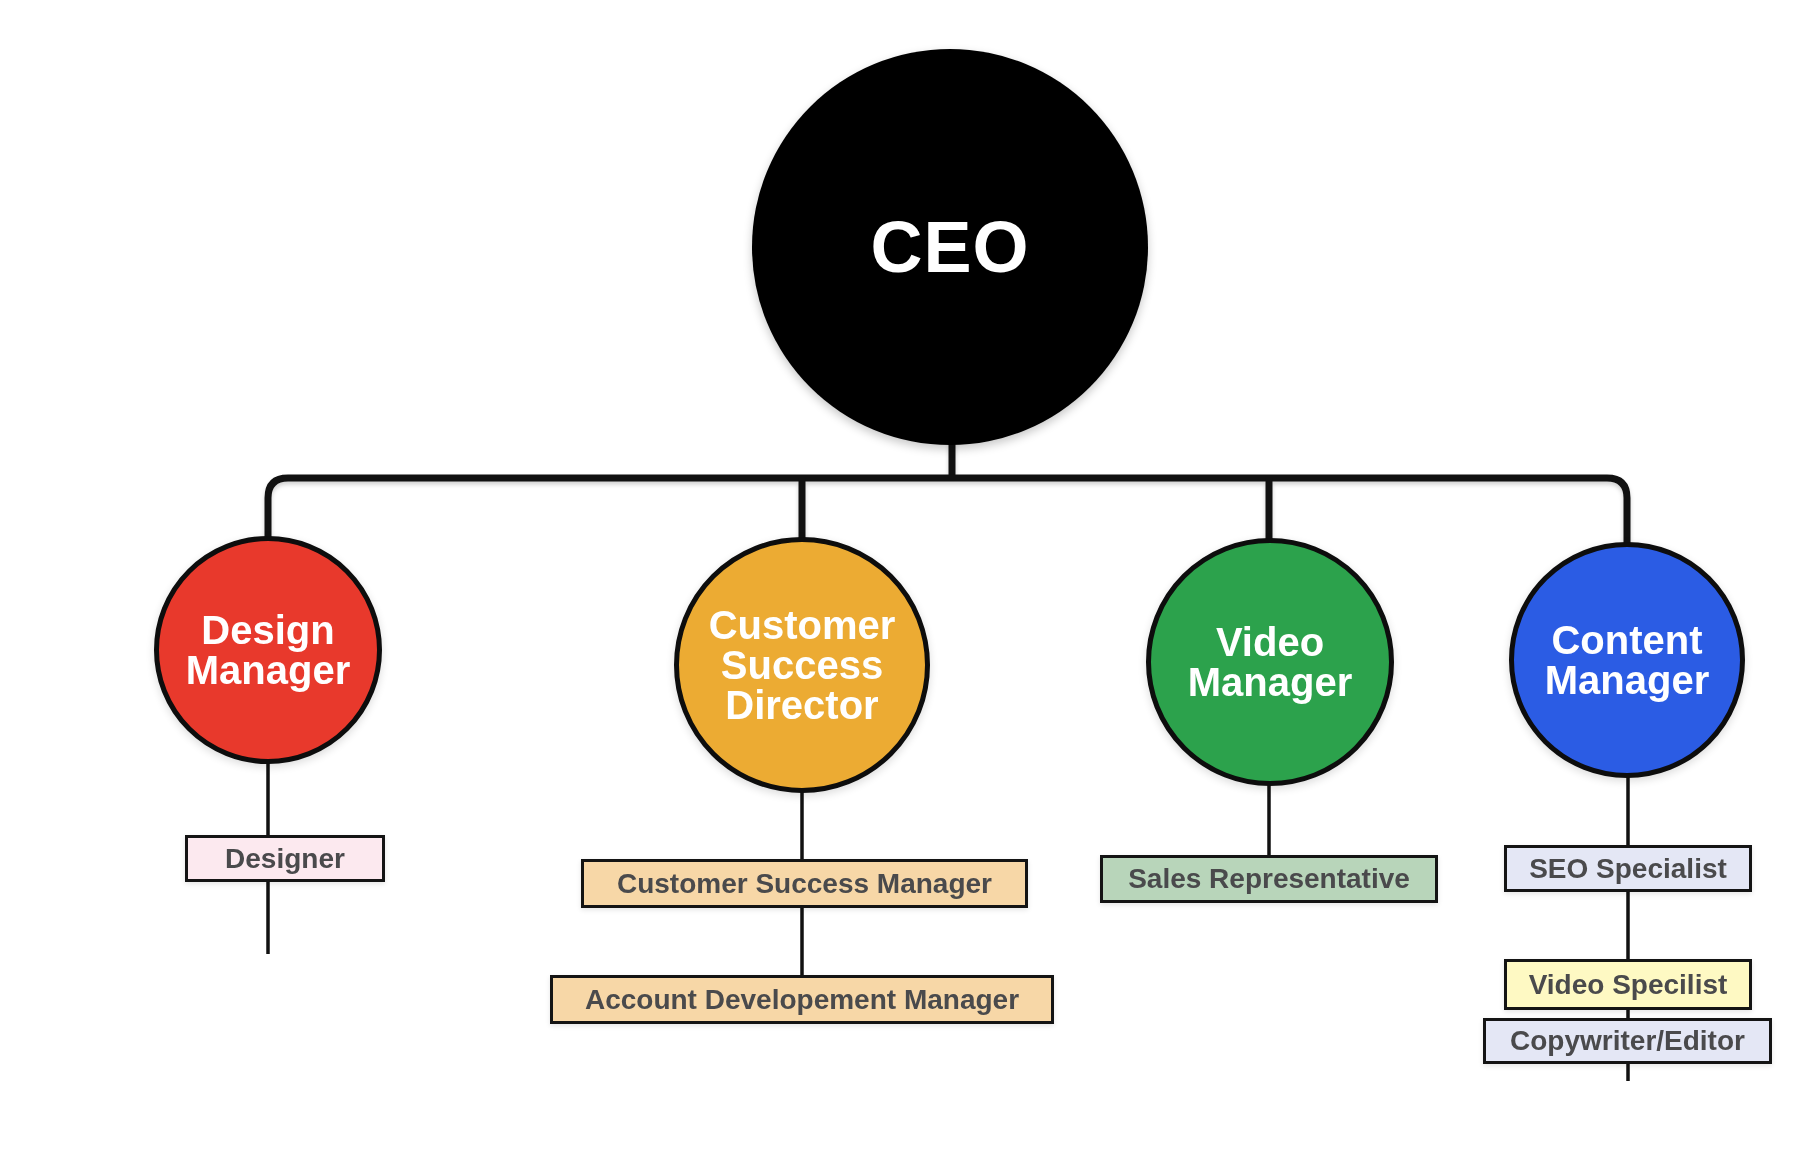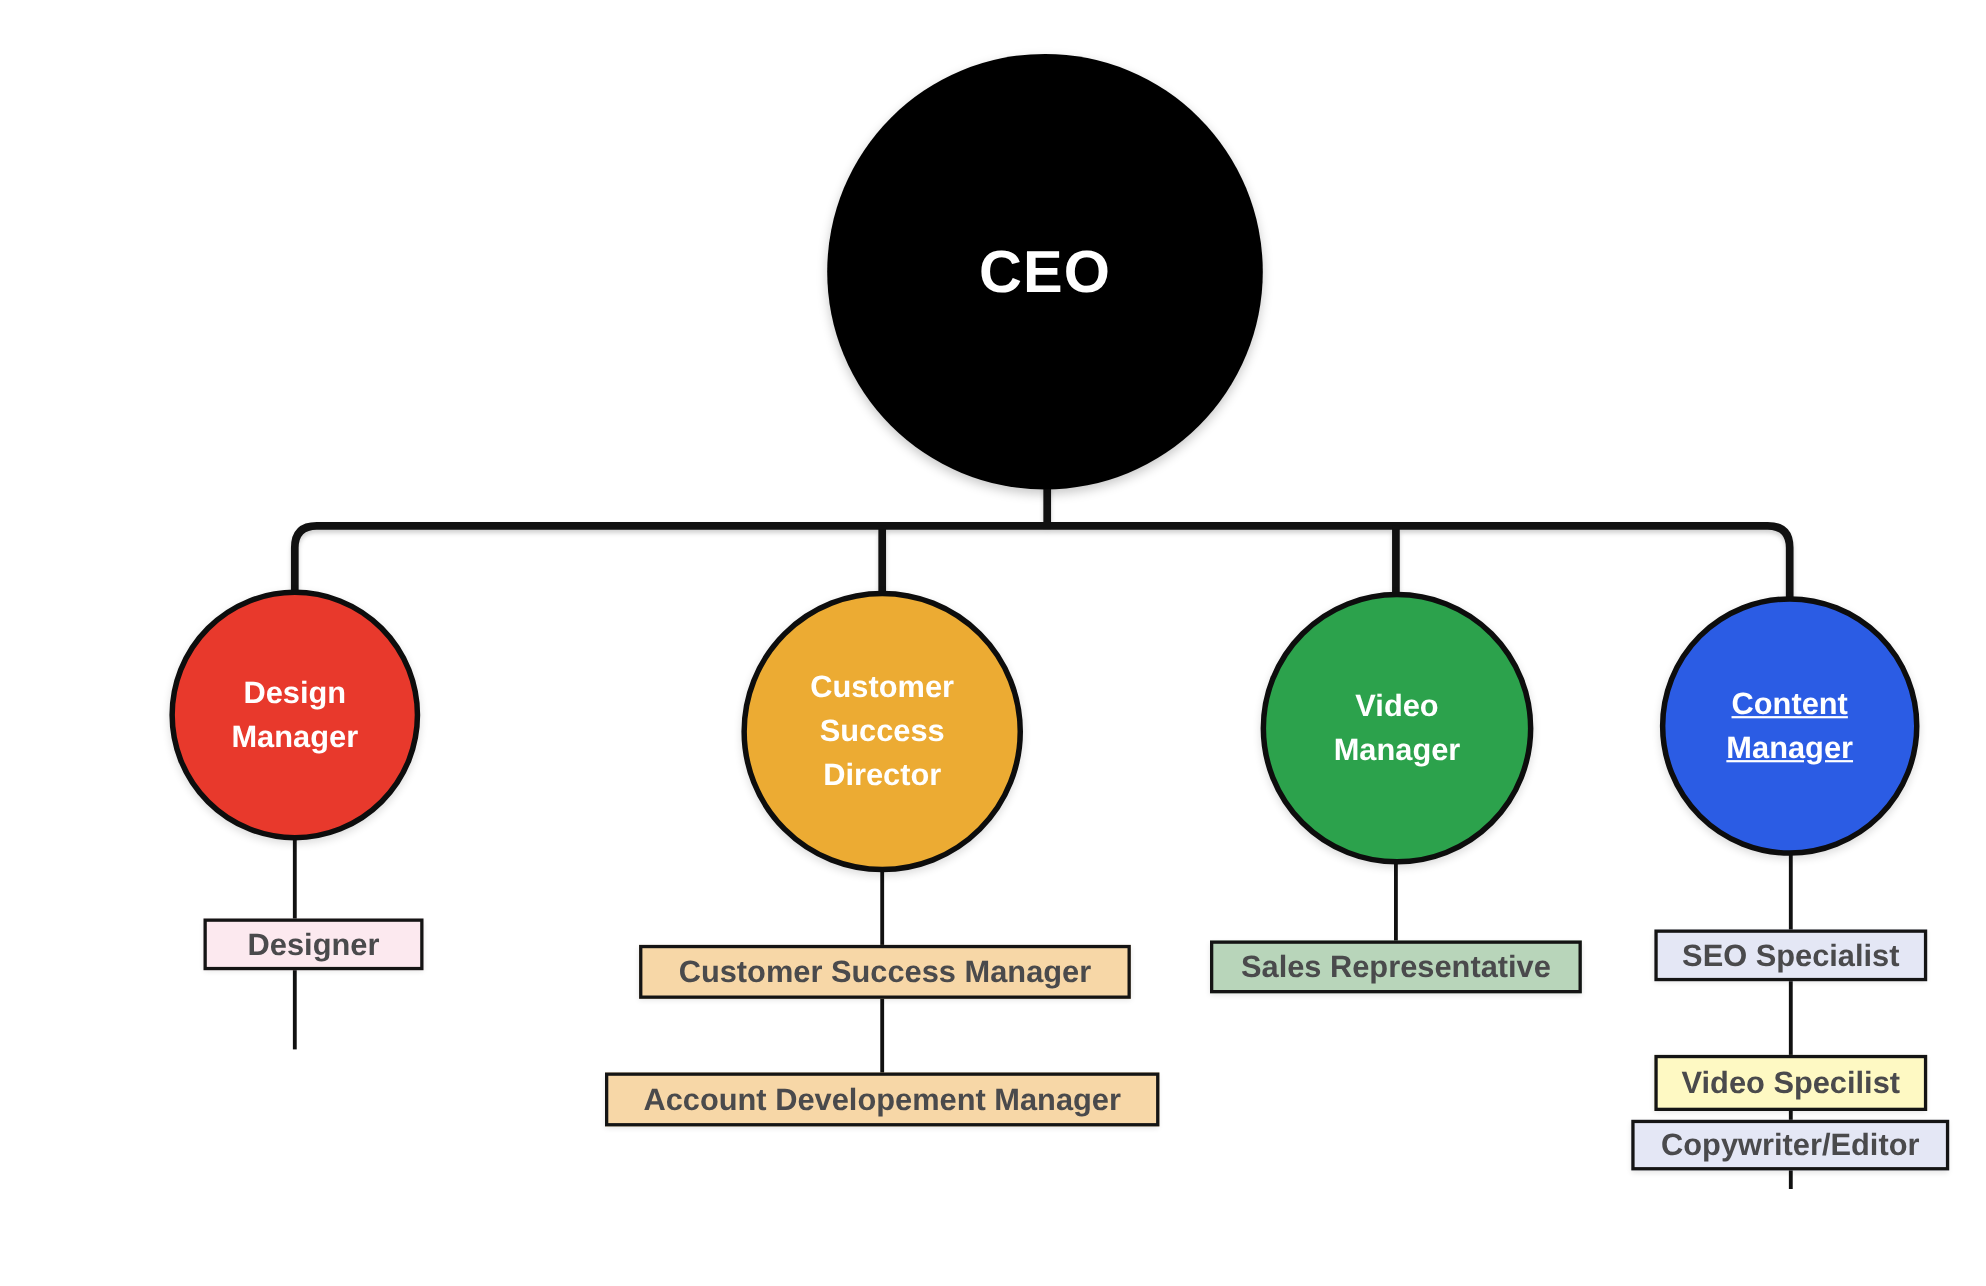--- a/index.html
+++ b/index.html
@@ -8,25 +8,25 @@
     font-family:"Liberation Sans", sans-serif;
   }
   .wires{position:absolute;left:0;top:0;width:1805px;height:1169px;z-index:0;}
   .wire-thick{stroke:#111111;stroke-width:7;fill:none;stroke-linecap:butt;}
   .wire-thin{stroke:#111111;stroke-width:3.5;fill:none;stroke-linecap:butt;}
   .wires .shadowed{filter:drop-shadow(0 3px 2px rgba(0,0,0,0.18));}
   .circle{
     position:absolute;border-radius:50%;box-sizing:border-box;z-index:2;
     border:5px solid #0d0d0d;display:flex;flex-direction:column;
     align-items:center;justify-content:center;text-align:center;
-    color:#ffffff;font-weight:bold;font-size:28px;line-height:40px;
+    color:#ffffff;font-weight:bold;font-size:40px;line-height:40px;
     box-shadow:0 3px 8px rgba(0,0,0,0.14);
   }
   .circle.ceo{
-    border:none;font-size:54px;line-height:70px;letter-spacing:1px;
+    border:none;font-size:72px;line-height:70px;letter-spacing:1px;
     box-shadow:0 4px 10px rgba(0,0,0,0.22);
   }
   .nbox{
     position:absolute;box-sizing:border-box;z-index:2;
     border:3px solid #141414;display:flex;align-items:center;justify-content:center;
     font-weight:bold;font-size:28px;color:#4a4a4c;white-space:nowrap;
     box-shadow:0 2px 5px rgba(0,0,0,0.10);
   }
 </style>
 </head>
@@ -76,21 +76,21 @@
   </div>
 
   <div class="circle" style="left: 1146px; top: 538px; width: 248px; height: 248px; background: rgb(44, 162, 76);">
     <span>Video</span>
     <span>Manager</span>
   </div>
   <div class="nbox" style="left: 1100px; top: 855px; width: 338px; height: 48px; background: rgb(184, 213, 186);">
     <span>Sales Representative</span>
   </div>
 
-  <div class="circle" style="left: 1509px; top: 542px; width: 236px; height: 236px; background: rgb(43, 92, 228); text-decoration: underline;">
+  <div class="circle" style="left: 1509px; top: 542px; width: 236px; height: 236px; background: rgb(43, 92, 228);">
     <span>Content</span>
     <span>Manager</span>
   </div>
   <div class="nbox" style="left: 1504px; top: 845px; width: 248px; height: 47px; background: rgb(228, 231, 245);">
     <span>SEO Specialist</span>
   </div>
   <div class="nbox" style="left: 1504px; top: 959px; width: 248px; height: 51px; background: #fef9c3;">
     <span>Video Specilist</span>
   </div>
   <div class="nbox" style="left: 1483px; top: 1018px; width: 289px; height: 46px; background: rgb(228, 231, 245);">

